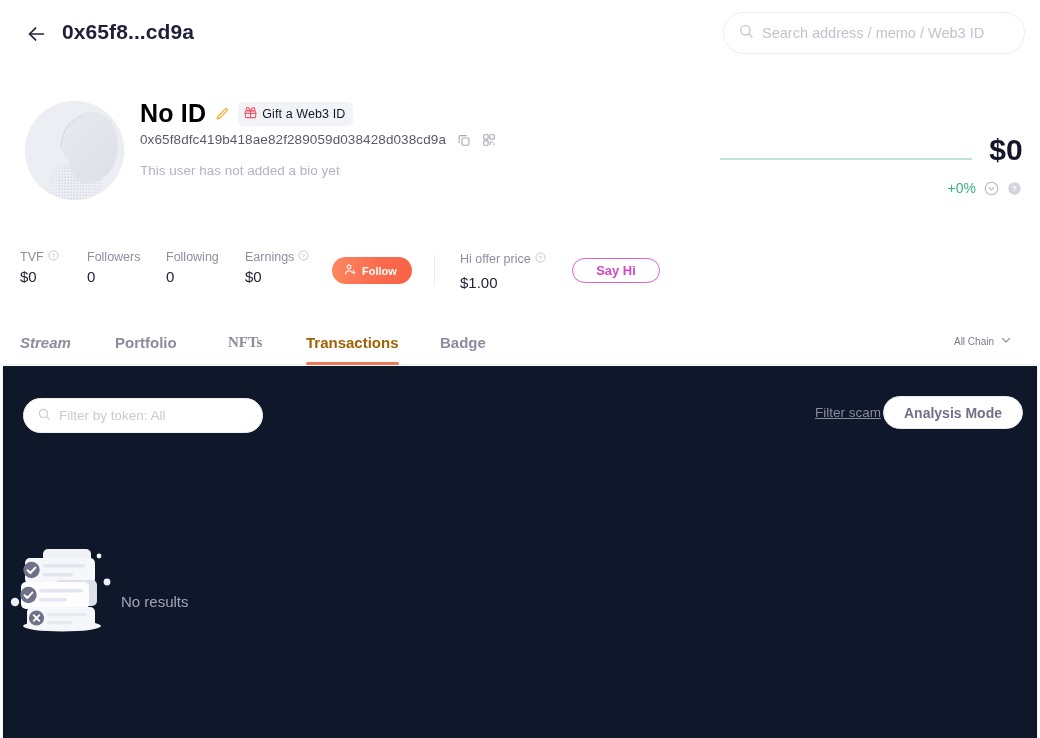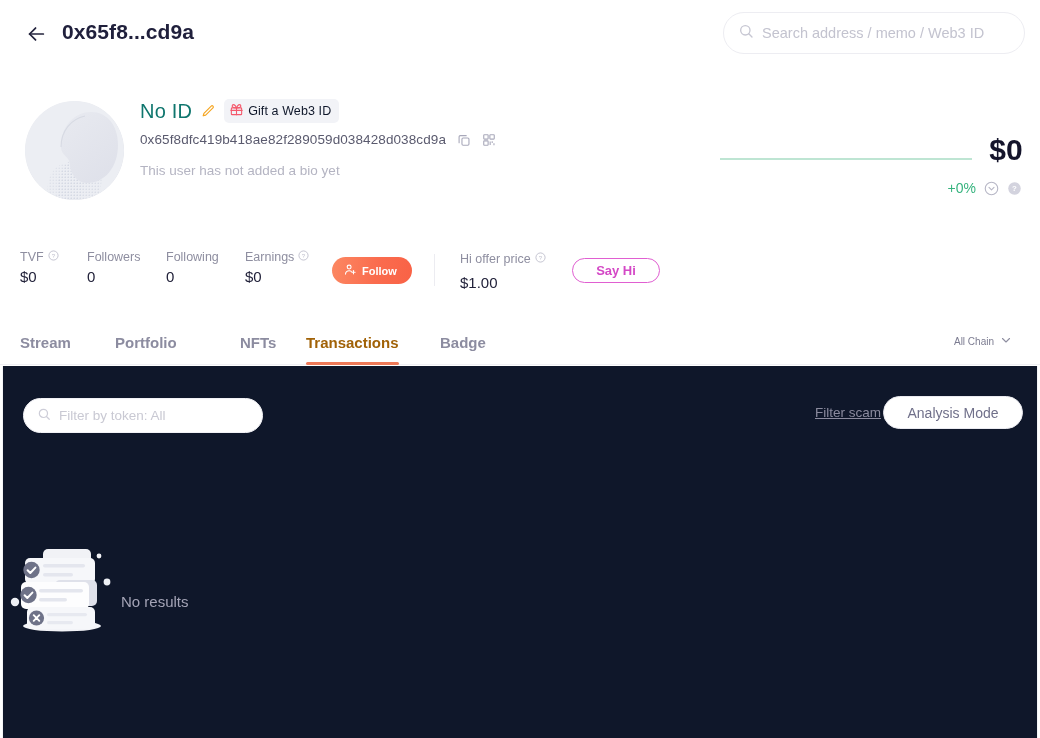--- a/index.html
+++ b/index.html
@@ -48,21 +48,21 @@
   .avatar {
     position: absolute; left: 25px; top: 101px;
     width: 99px; height: 99px; border-radius: 50%;
     overflow: hidden;
     background: radial-gradient(circle at 36% 30%, #f2f3f7 0%, #e4e6ec 58%, #dcdee6 100%);
   }
   .ident-row {
     position: absolute; left: 140px; top: 99px;
     display: flex; align-items: center; gap: 9px;
   }
-  .ident-name { font-size: 20px; font-weight: 400; color: #0f766e; letter-spacing:.2px; }
+  .ident-name { font-size: 25px; font-weight: 700; color: #000000; letter-spacing:.2px; }
   .edit-icon { cursor: pointer; display: flex; align-items: center; }
   .gift-pill {
     display: flex; align-items: center; gap: 5px;
     background: #f2f3f7; border-radius: 5px;
     padding: 3px 8px 3px 6px; cursor: pointer;
   }
   .gift-pill .lbl { font-size: 12.5px; color: #0f172a; letter-spacing:.1px; }
 
   .addr-row {
     position: absolute; left: 140px; top: 132px;
@@ -139,21 +139,21 @@
     font-size: 15px; font-weight: 700; color: #8c8ca0;
     cursor: pointer; white-space: nowrap;
   }
   .tab.active { color: #a16207; }
   .tab .ul {
     position: absolute; left: 0; right: 0; bottom: 0;
     height: 3px; background: #ef7a58; border-radius: 2px;
     display: none;
   }
   .tab.active .ul { display: block; }
-  .t0 { left: 20px; } .t1 { left: 115px; } .t2 { left: 240px; }
+  .t0 { left: 20px; font-style: italic; } .t1 { left: 115px; } .t2 { left: 228px; font-family: Liberation Serif, serif; }
   .t3 { left: 306px; } .t4 { left: 440px; }
   .chain-select {
     position: absolute; right: 28px; top: 334px;
     display: flex; align-items: center; gap: 6px;
     font-size: 10px; color: #7b7b90; cursor: pointer;
   }
 
   
   .panel {
     position: absolute; left: 2px; top: 366px;
@@ -179,21 +179,21 @@
     position: absolute; right: 156px; top: 39px;
     font-size: 13.5px; color: #8b8b9e;
     text-decoration: underline; cursor: pointer;
   }
   .analysis-btn {
     position: absolute; right: 14px; top: 30px;
     width: 140px; height: 33px; border-radius: 17px;
     border: 1px solid #eaeaf0; background: #fff;
     color: #70708a; font-size: 14px;
     display: flex; align-items: center; justify-content: center;
-    cursor: pointer; font-family: "Liberation Sans", sans-serif;
+    cursor: pointer; font-family: "Liberation Sans", sans-serif; font-weight: bold;
   }
 
   .empty {
     position: absolute; left: 0; right: 0; top: 178px;
     display: flex; flex-direction: row; align-items: center;
   }
   .empty-art { width: 118px; height: 92px; }
   .empty-label { margin-top: 22px; font-size: 15px; color: #a4a4b6; }
 </style>
 </head>

